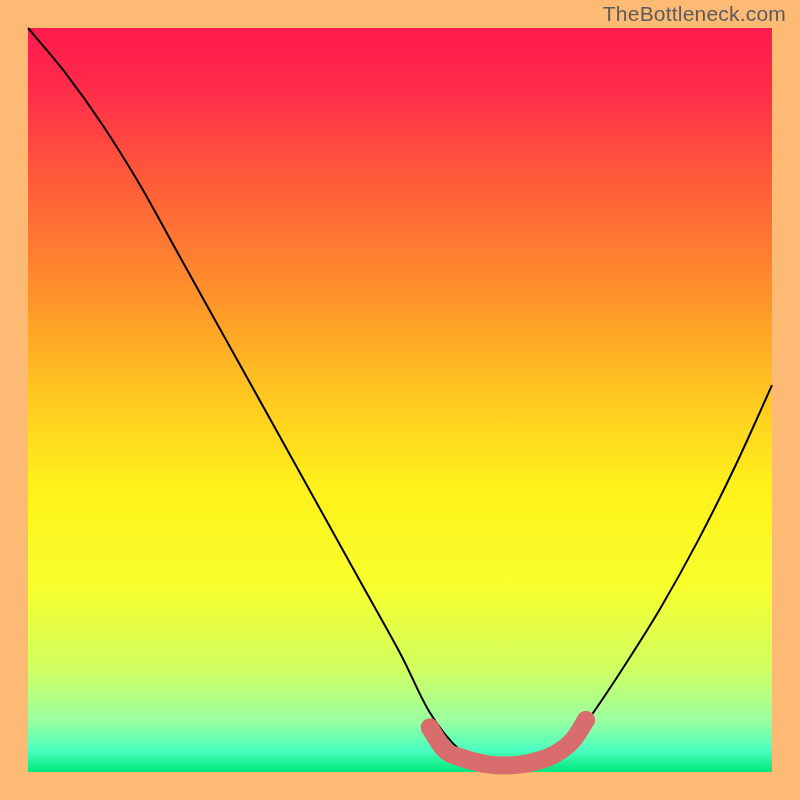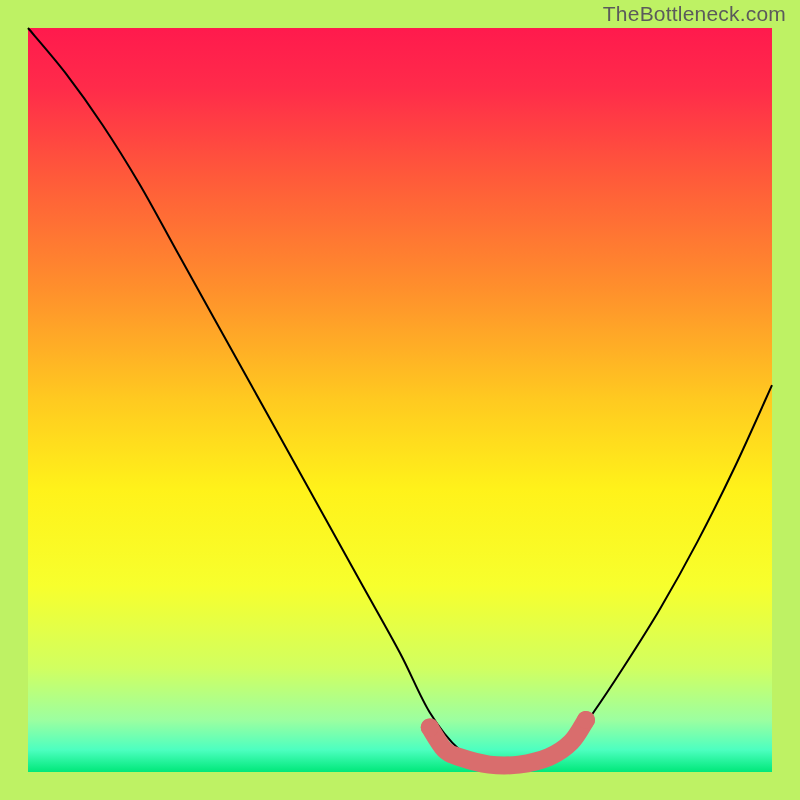--- a/index.html
+++ b/index.html
@@ -8,21 +8,21 @@
     width: 800px;
     height: 800px;
     background: #000;
     overflow: hidden;
     font-family: Arial, Helvetica, sans-serif;
   }
   .stage {
     position: relative;
     width: 800px;
     height: 800px;
-    background: #bef264;
+    background: #fdba74;
   }
   .watermark {
     position: absolute;
     top: 2px;
     right: 14px;
     color: #5b5b5b;
     font-size: 21px;
     font-weight: 400;
     letter-spacing: 0.2px;
     z-index: 10;

